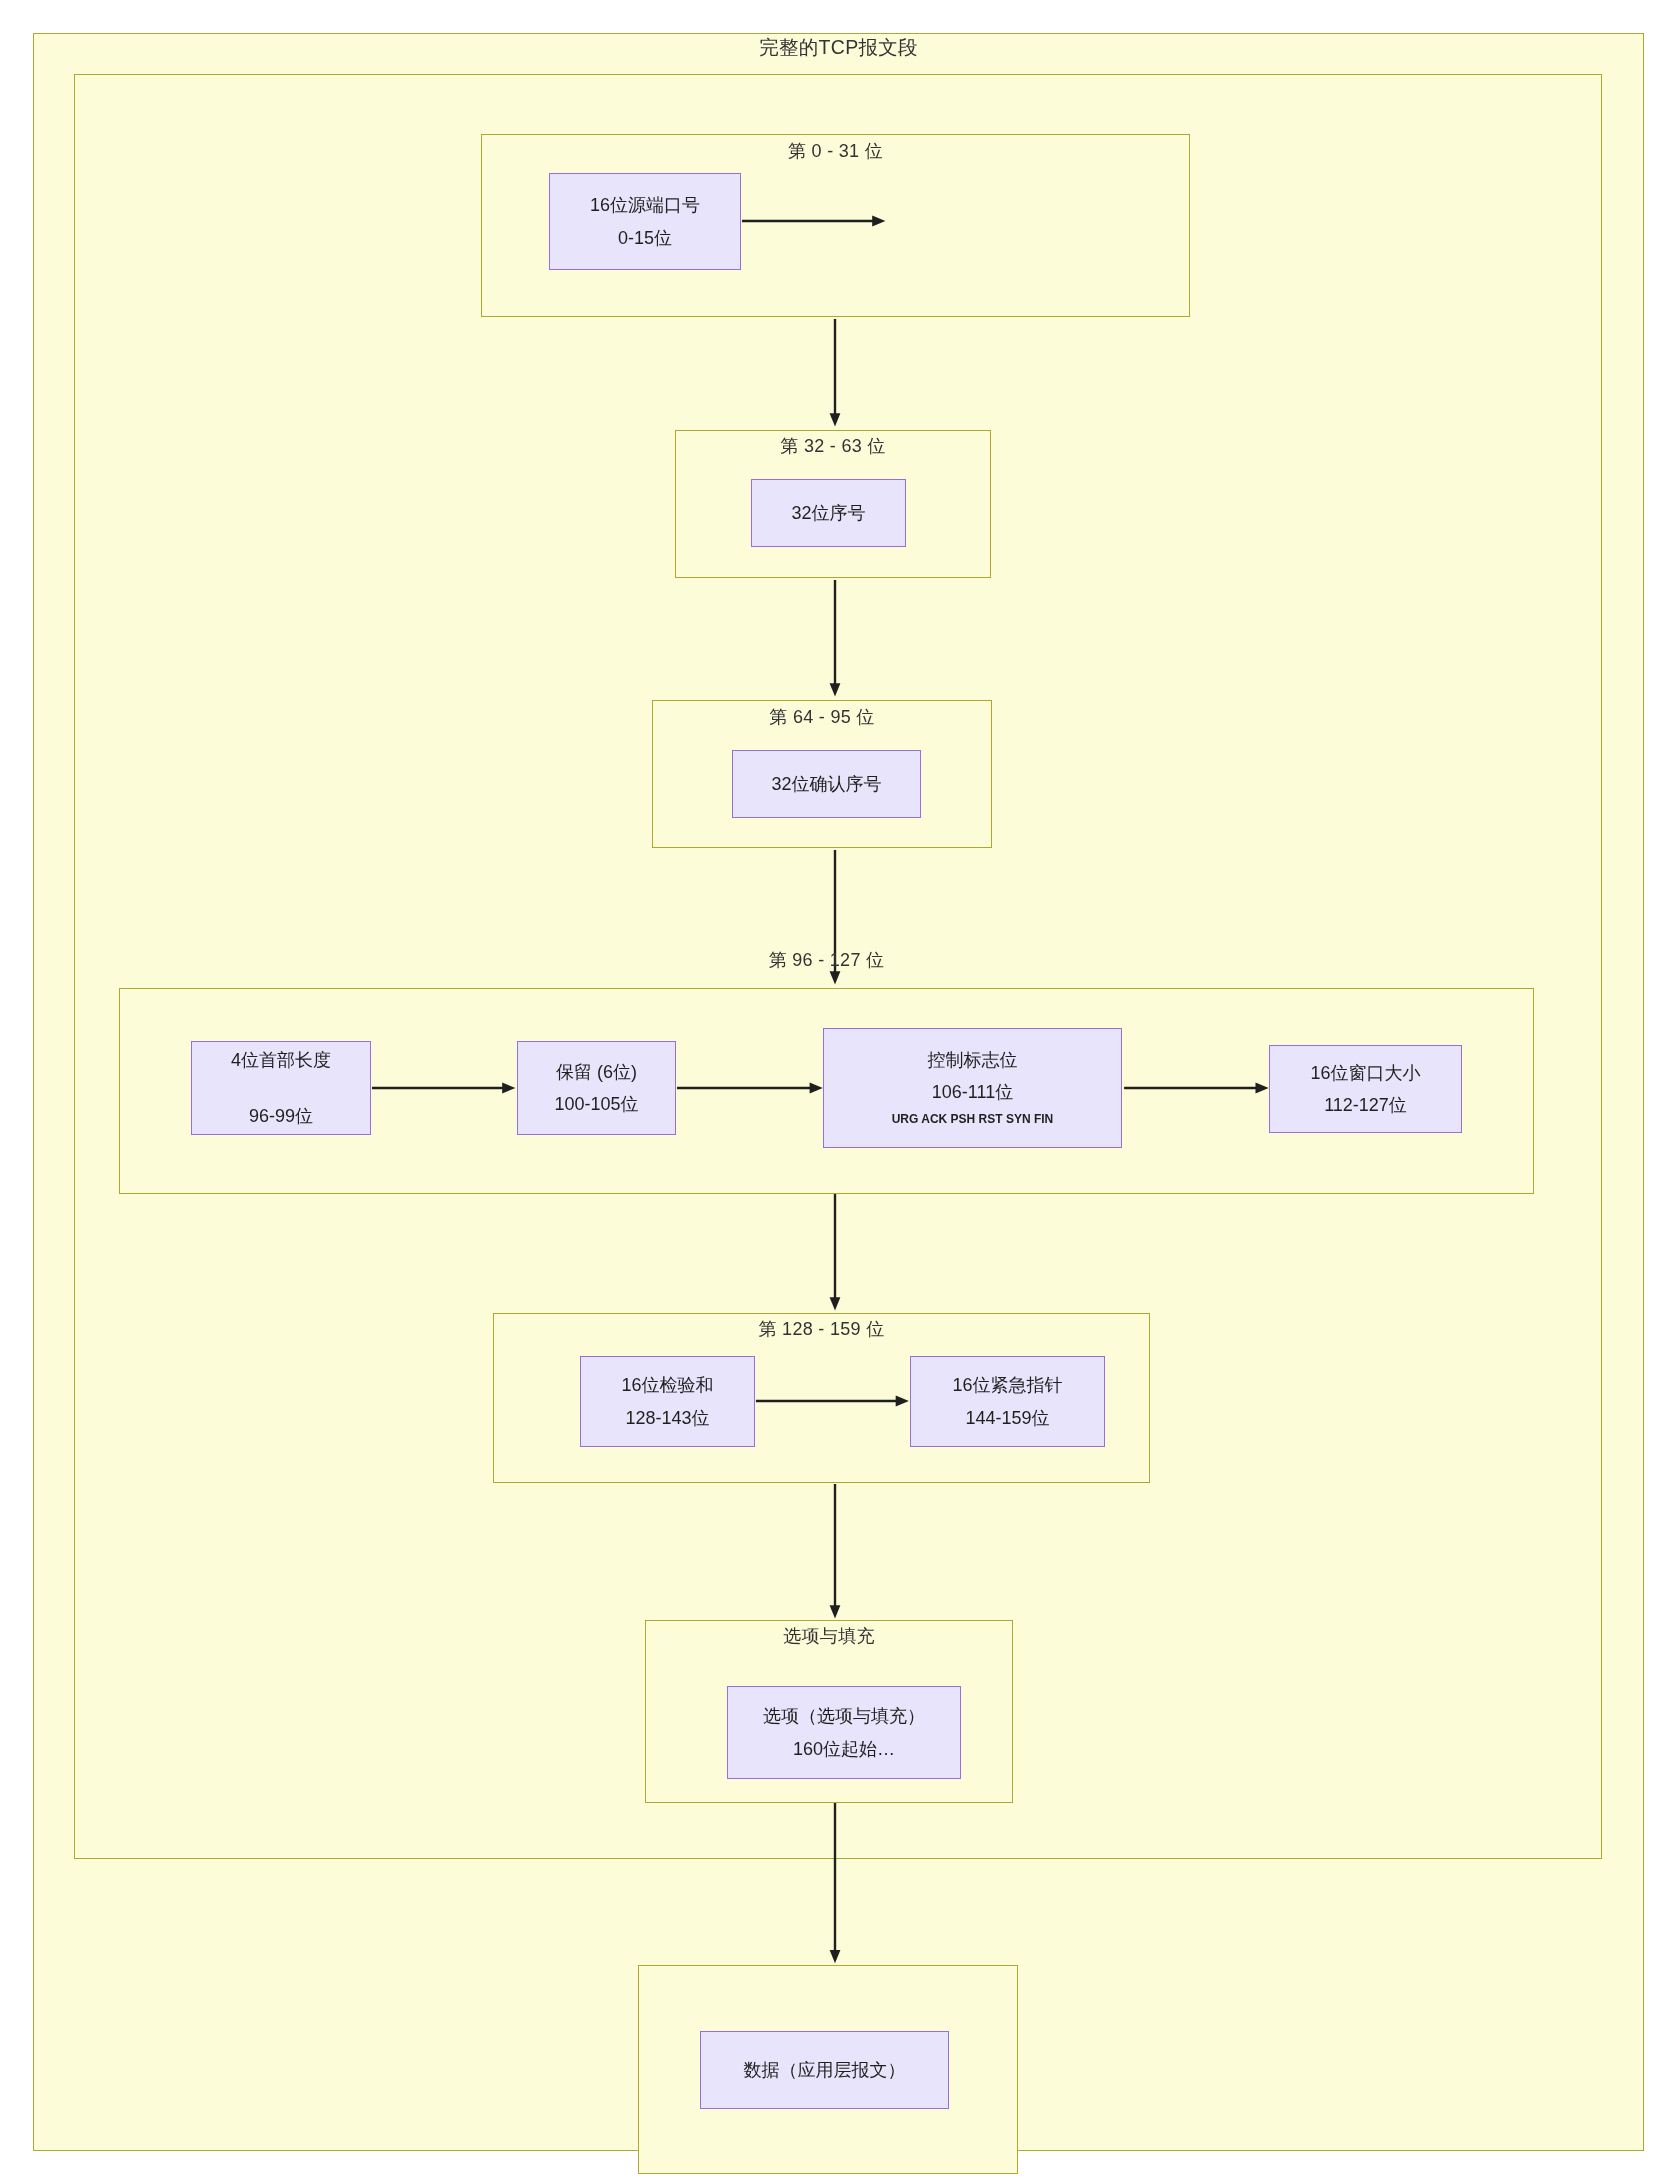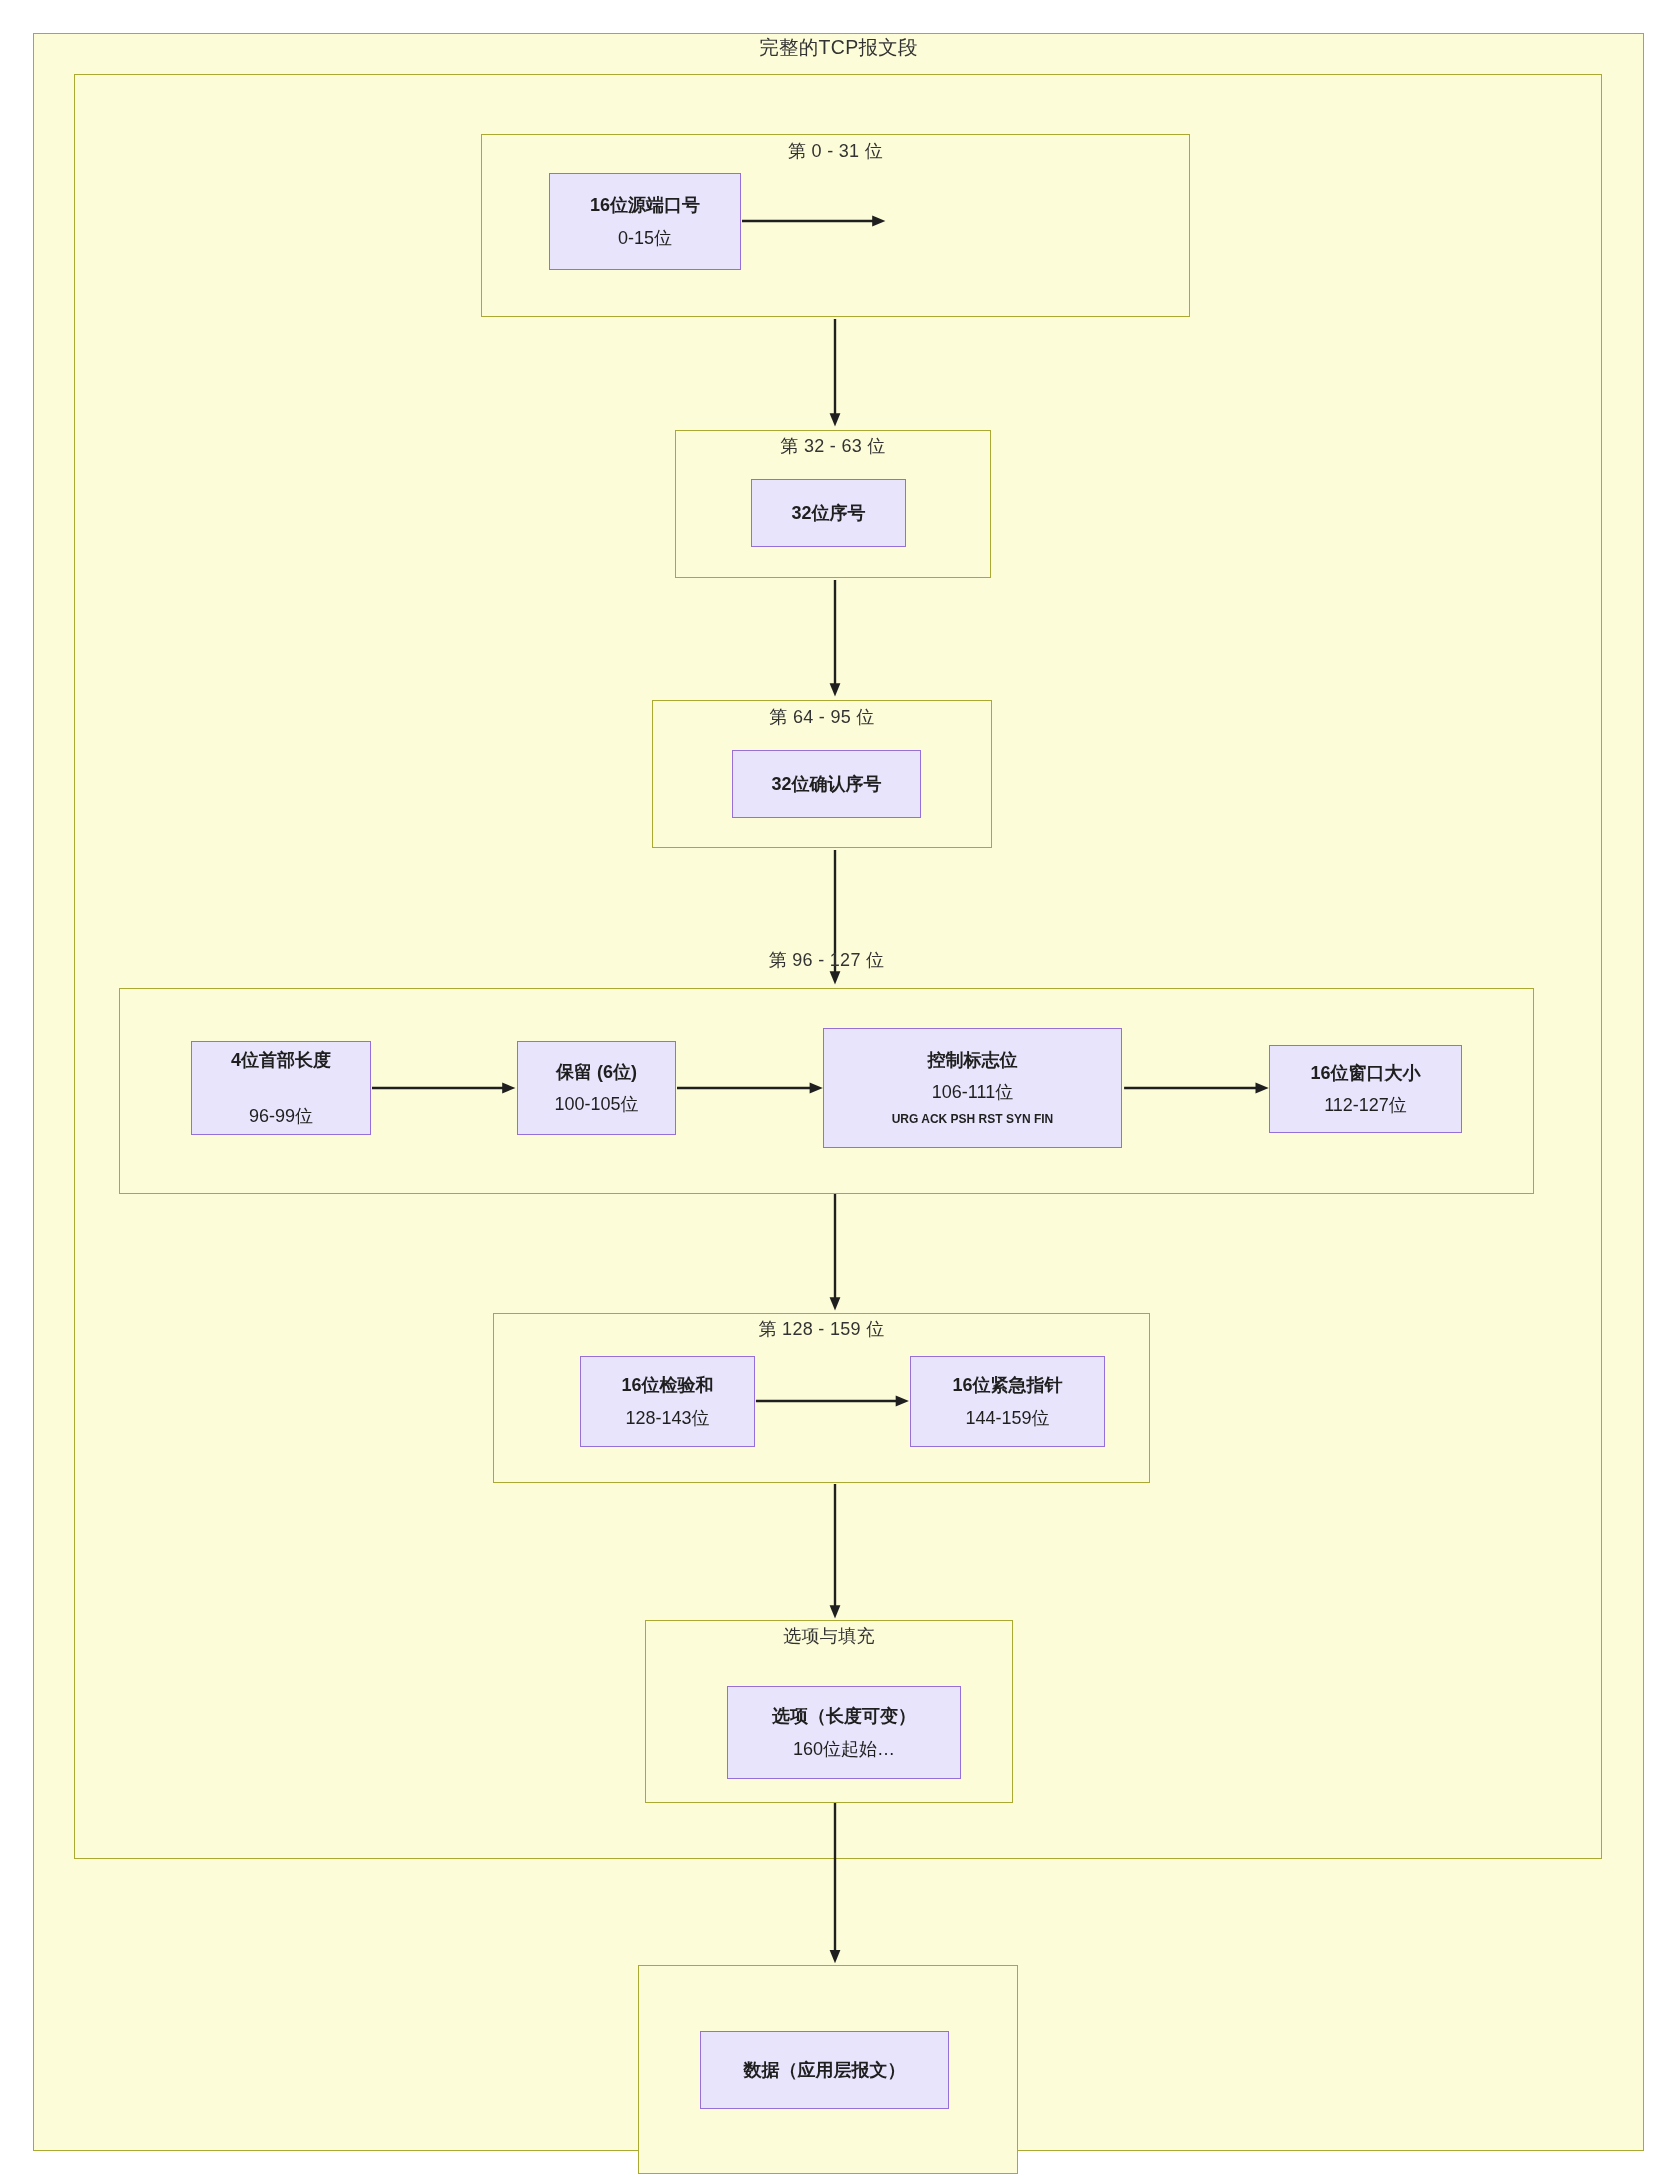--- a/index.html
+++ b/index.html
@@ -48,21 +48,21 @@
     box-sizing: border-box;
     display: flex;
     flex-direction: column;
     align-items: center;
     justify-content: center;
     text-align: center;
     color: #1f1f1f;
     line-height: 1.45;
   }
   .node .l1 {
-    font-weight: bold;
+    font-weight: normal;
     font-size: 18px;
     white-space: nowrap;
   }
   .node .l2 {
     font-weight: 400;
     font-size: 18px;
     white-space: nowrap;
     margin-top: 6px;
   }
   .node .l3 {
@@ -221,21 +221,21 @@
     <svg width="18" height="140" viewBox="0 0 30 230">
       <line x1="15" y1="0" x2="15" y2="208" stroke="#1f1f1f" stroke-width="4"></line>
       <polygon points="15,224 6,202 24,202" fill="#1f1f1f"></polygon>
     </svg>
   </div>
 
   <div class="cluster" style="left:645px; top:1620px; width:368px; height:183px;"></div>
   <div class="cluster-title" style="left:645px; width:368px; top:1624px;">选项与填充</div>
 
   <div class="node" style="left:727px; top:1686px; width:234px; height:93px;">
-    <div class="l1">选项（长度可变）</div>
+    <div class="l1">选项（选项与填充）</div>
     <div class="l2">160位起始…</div>
   </div>
 
   <div class="edge" style="left:826px; top:1802px; width:18px; height:167px;">
     <svg width="18" height="167" viewBox="0 0 30 275">
       <line x1="15" y1="0" x2="15" y2="251" stroke="#1f1f1f" stroke-width="4"></line>
       <polygon points="15,267 6,245 24,245" fill="#1f1f1f"></polygon>
     </svg>
   </div>
 

